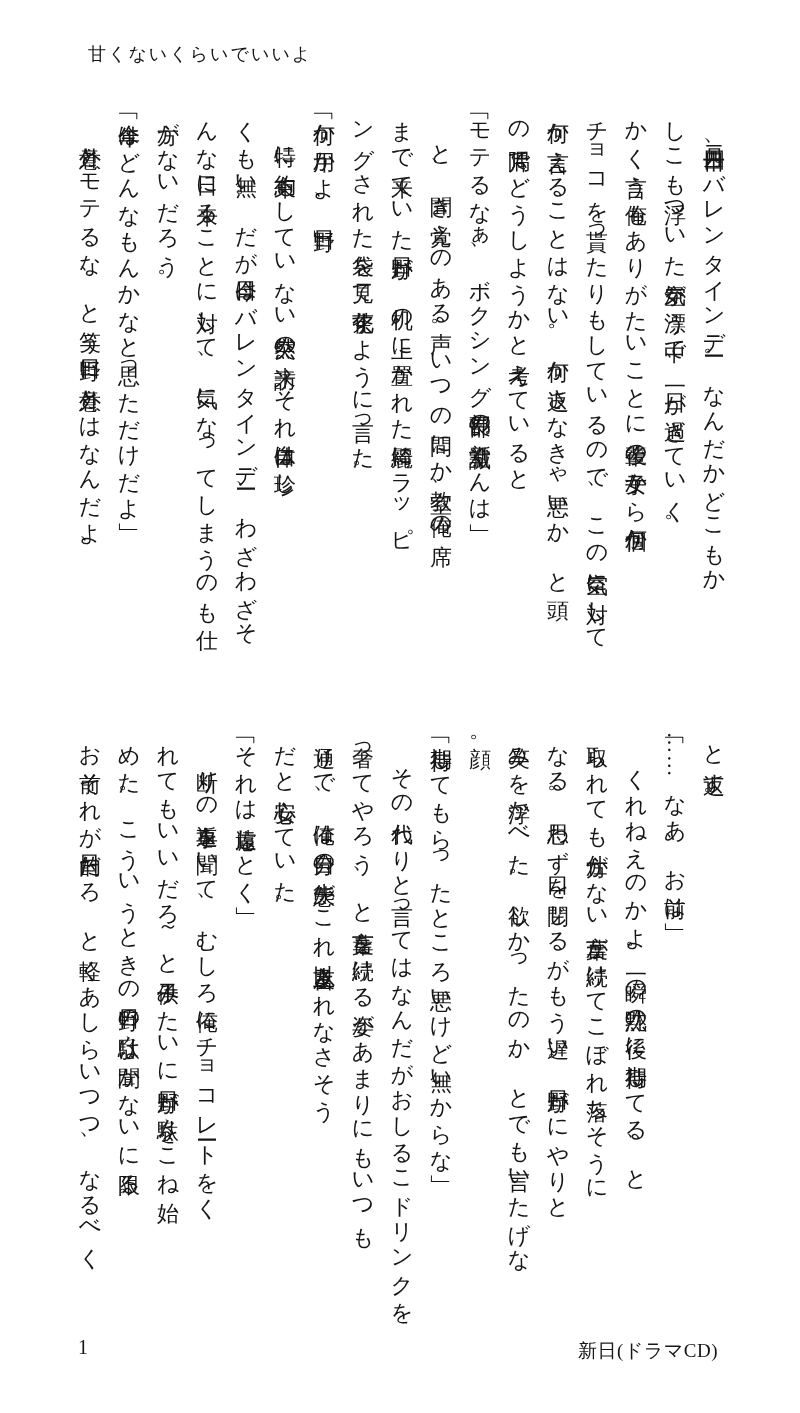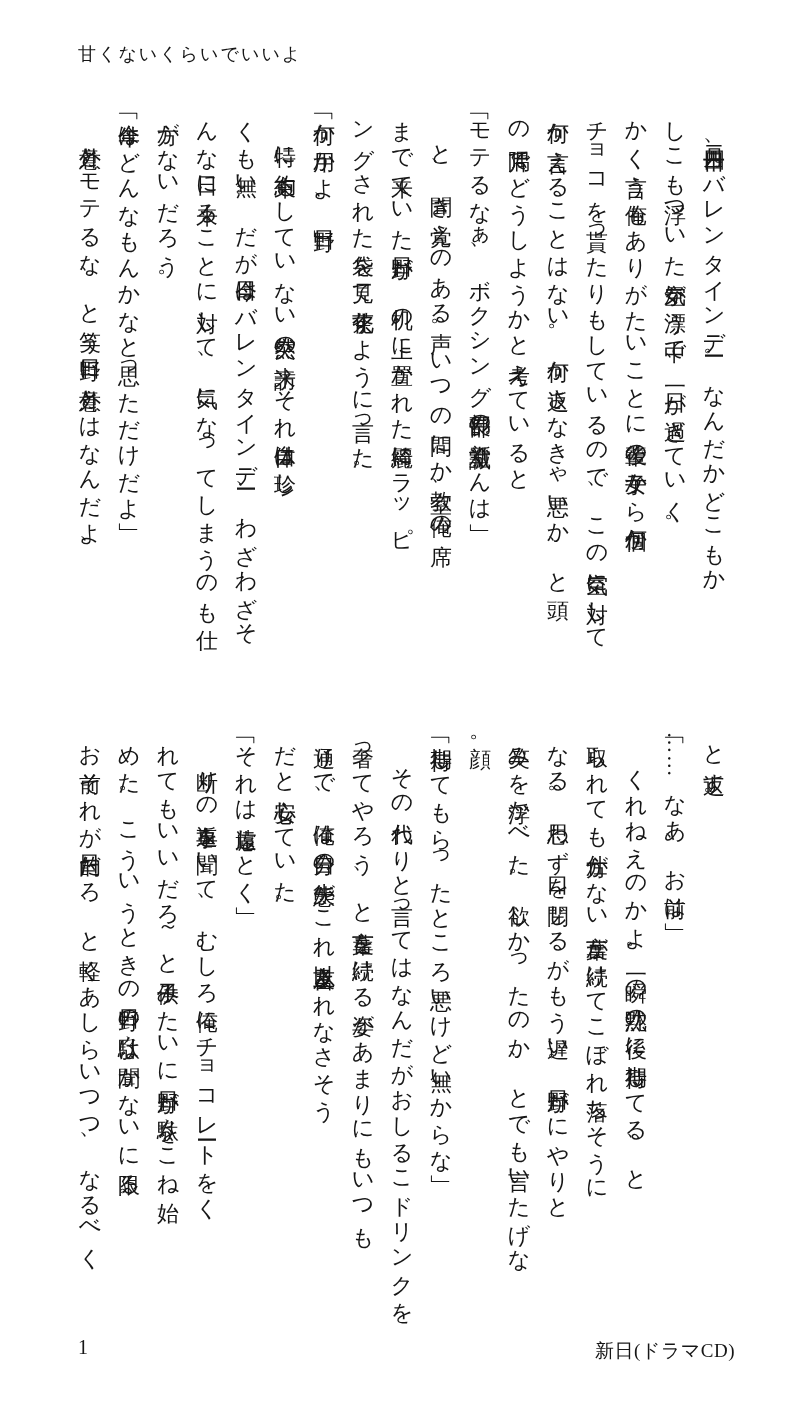--- a/index.html
+++ b/index.html
@@ -7,21 +7,21 @@
     position: relative;
     width: 800px;
     height: 1413px;
     background: var(--paper, #ffffff);
     color: var(--ink, #161616);
     font-family: "Liberation Serif", "DejaVu Serif", serif;
     overflow: hidden;
   }
   .header {
     position: absolute;
-    left: 78px;
+    left: 88px;
     top: 42px;
     font-size: 18px;
     letter-spacing: 2px;
     white-space: pre;
   }
   .band {
     position: absolute;
     right: 66px;
     height: 566px;
     writing-mode: vertical-rl;
@@ -39,21 +39,21 @@
     height: 566px;
   }
   .footer-page-number {
     position: absolute;
     left: 78px;
     top: 1336px;
     font-size: 20px;
   }
   .footer-label {
     position: absolute;
-    right: 65px;
+    right: 82px;
     top: 1338px;
     font-size: 19px;
     letter-spacing: 0.5px;
     white-space: pre;
     text-align: center;
   }
 </style>
 </head>
 <body>
 

